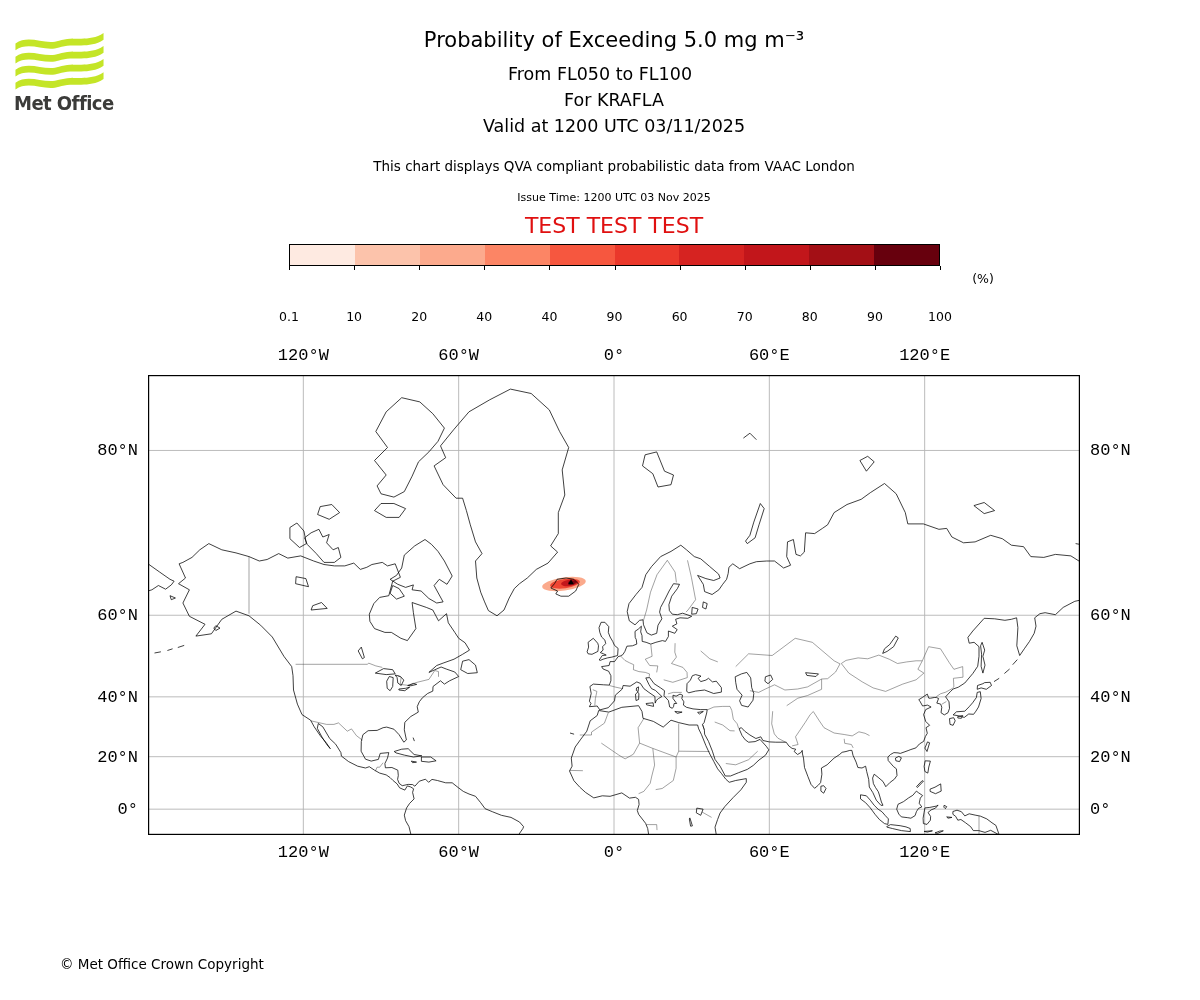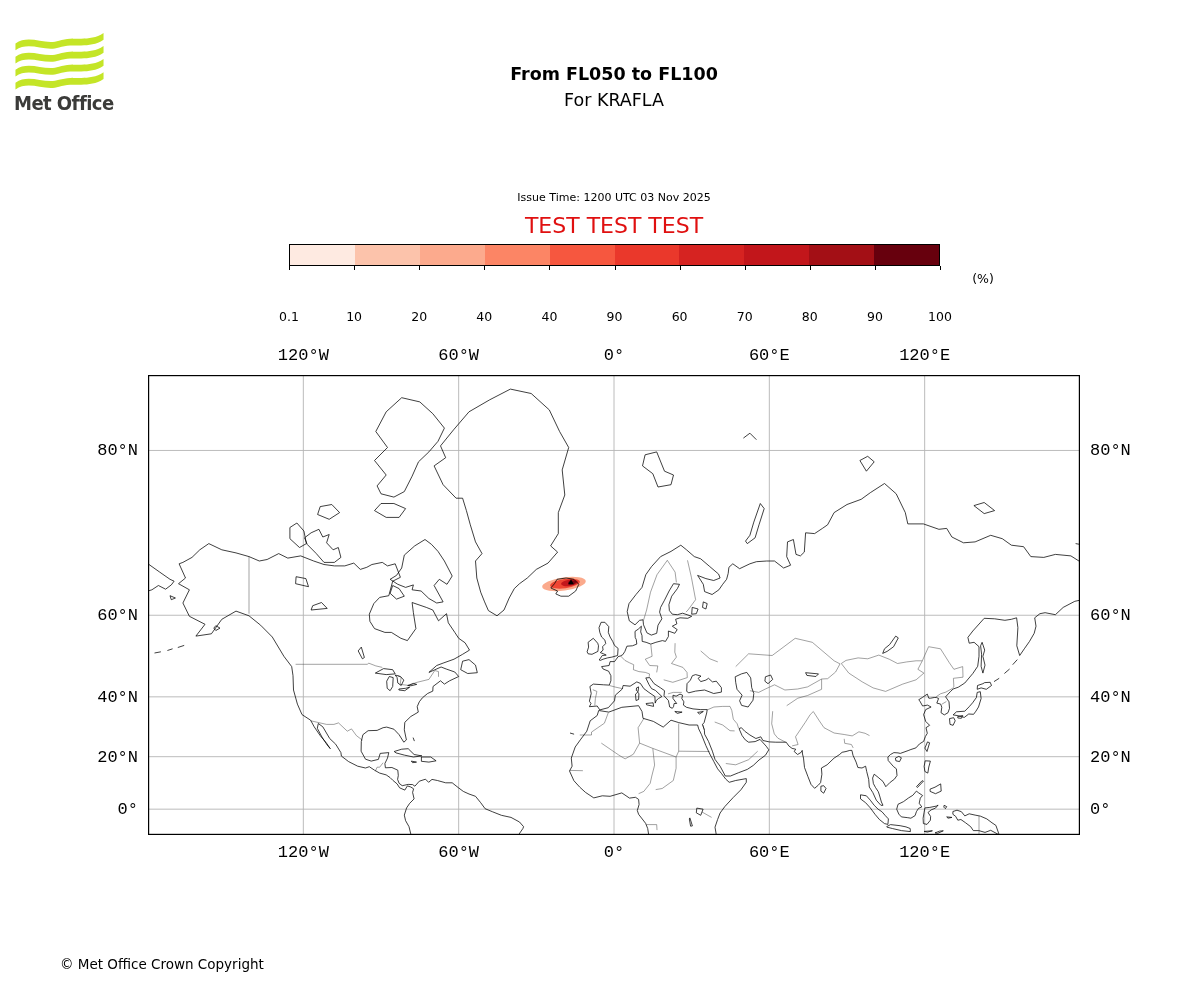--- a/index.html
+++ b/index.html
@@ -31,22 +31,25 @@
   <div class="abs" style="left:14px;top:31px;width:91px;height:60px;">
     <svg width="91" height="60" viewBox="0 0 91 62">
       <path class="logo-wave" d="M0,13 C14,3 30,15 45,10 C60,5 76,12 91,2 L91,9 C76,19 60,12 45,17 C30,22 14,10 0,20 Z" fill="#c4e527"></path>
       <path class="logo-wave" d="M0,26.5 C14,16.5 30,28.5 45,23.5 C60,18.5 76,25.5 91,15.5 L91,22.5 C76,32.5 60,25.5 45,30.5 C30,35.5 14,23.5 0,33.5 Z" fill="#c4e527"></path>
       <path class="logo-wave" d="M0,40 C14,30 30,42 45,37 C60,32 76,39 91,29 L91,36 C76,46 60,39 45,44 C30,49 14,37 0,47 Z" fill="#c4e527"></path>
       <path class="logo-wave" d="M0,53.5 C14,43.5 30,55.5 45,50.5 C60,45.5 76,52.5 91,42.5 L91,49.5 C76,59.5 60,52.5 45,57.5 C30,62.5 14,50.5 0,60.5 Z" fill="#c4e527"></path>
     </svg>
   </div>
   <div class="abs brand" style="left:14px;top:92px;">Met Office</div>
 
-  <div class="abs ctr sub" style="left:614px;top:64px;font-weight:bold;">From FL050 to FL100</div>
+  <div class="abs ctr title" style="left:614px;top:28px;">Probability of Exceeding 5.0 mg m⁻³</div>
+  <div class="abs ctr sub" style="left:600px;top:64px;">From FL050 to FL100</div>
   <div class="abs ctr sub" style="left:614px;top:90px;">For KRAFLA</div>
+  <div class="abs ctr sub" style="left:614px;top:116px;">Valid at 1200 UTC 03/11/2025</div>
+  <div class="abs ctr note" style="left:614px;top:158px;">This chart displays QVA compliant probabilistic data from VAAC London</div>
   <div class="abs ctr issue" style="left:614px;top:191px;">Issue Time: 1200 UTC 03 Nov 2025</div>
   <div class="abs ctr test" style="left: 614px; top: 213px; color: rgb(224, 16, 16);">TEST TEST TEST</div>
 
   <div class="cbar" id="cbar">
       <div class="seg" style="background: rgb(254, 234, 225);"></div>
       <div class="seg" style="background: rgb(252, 195, 171);"></div>
       <div class="seg" style="background: rgb(252, 170, 141);"></div>
       <div class="seg" style="background: rgb(252, 133, 101);"></div>
       <div class="seg" style="background: rgb(246, 87, 63);"></div>
       <div class="seg" style="background: rgb(234, 56, 43);"></div>

